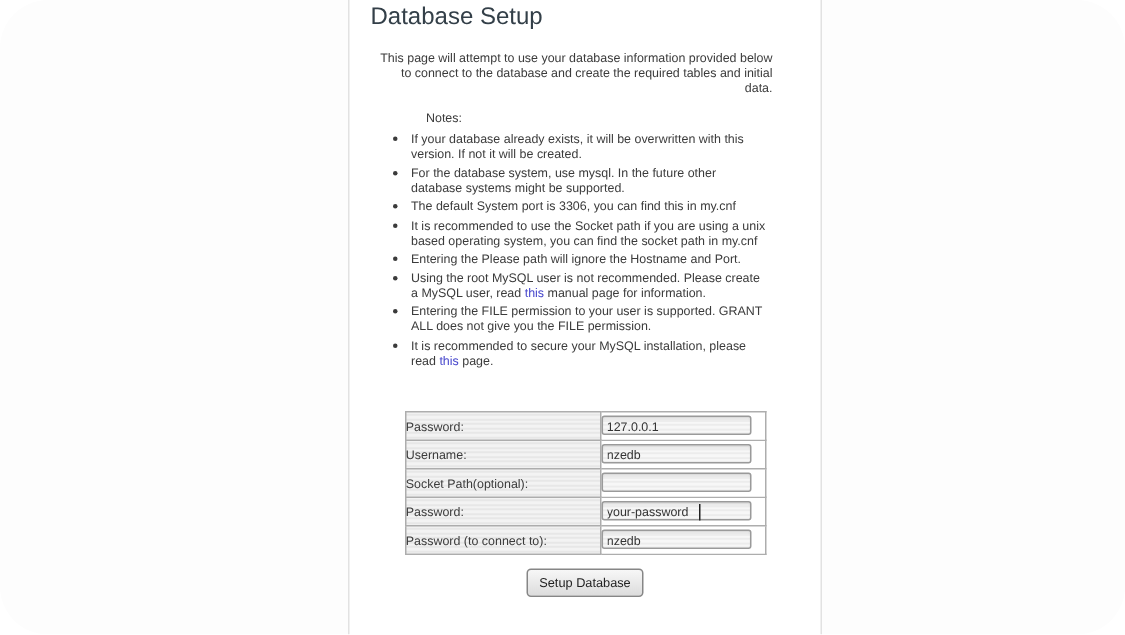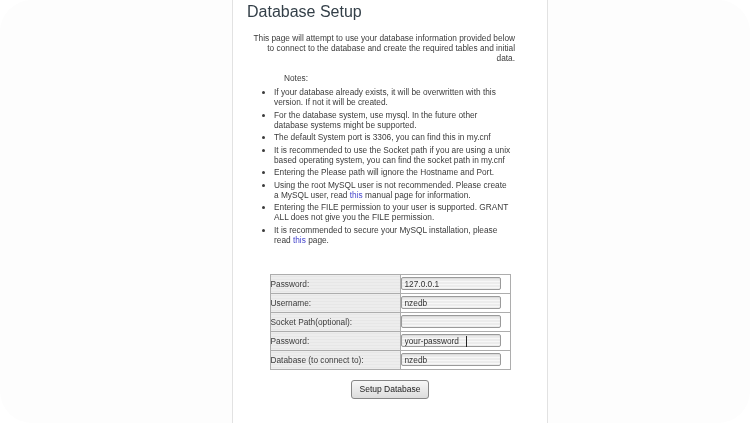--- a/index.html
+++ b/index.html
@@ -156,21 +156,21 @@
             </td>
         </tr>
         <tr>
           <td class="label-cell">Password:</td>
           <td class="input-cell">
               <input class="field-input" type="text" value="your-password" style="">
               <span class="text-caret"></span>
             </td>
         </tr>
         <tr>
-          <td class="label-cell">Database (to connect to):</td>
+          <td class="label-cell">Password (to connect to):</td>
           <td class="input-cell">
               <input class="field-input" type="text" value="nzedb" style="">
             </td>
         </tr>
       </tbody>
     </table>
 
     <div class="submit-row">
       <button class="submit-button">Setup Database</button>
     </div>

